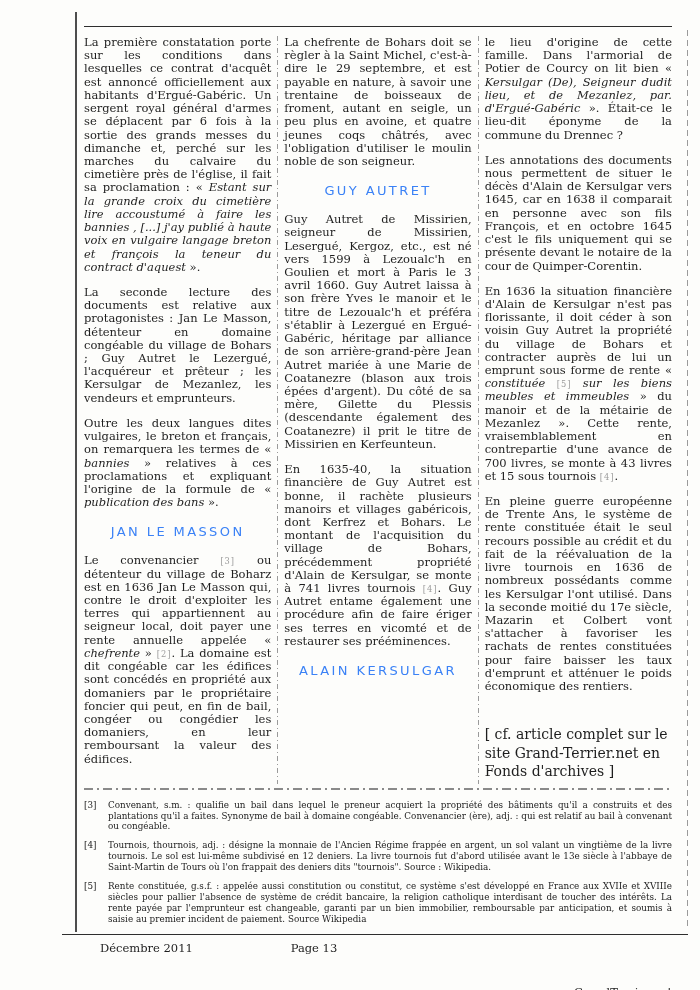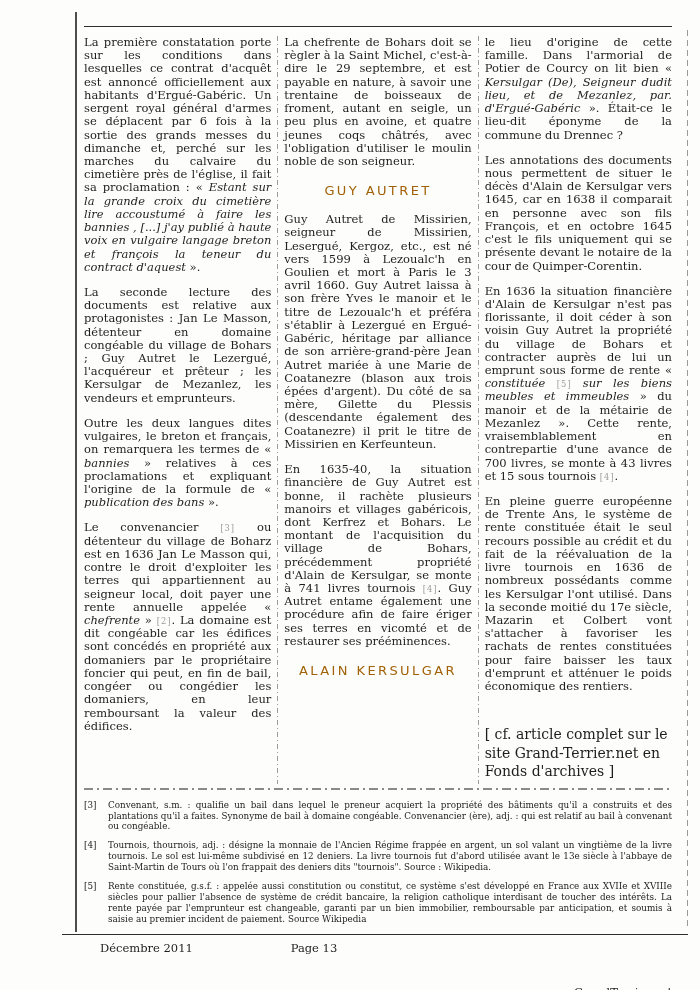--- a/index.html
+++ b/index.html
@@ -14,21 +14,21 @@
   .col {
     flex:1 1 0; min-width:0; text-align:justify;
     font-size:11.5px; line-height:1.15; hyphens:auto;
   }
   .colsep {
     flex:0 0 1px; margin:0 6px;
     background:repeating-linear-gradient(180deg,#9a9a9a 0 5px,transparent 5px 8px,#9a9a9a 8px 9px,transparent 9px 12px);
   }
   .para { margin:0 0 12px 0; }
   .heading {
-    font-family:"DejaVu Sans", sans-serif; font-weight:400; color:#a16207;
+    font-family:"DejaVu Sans", sans-serif; font-weight:400; color:#3b82f6;
     font-size:13px; letter-spacing:2.4px; text-align:center; white-space:nowrap;
     margin:16px 0 14px 0;
   }
   .it { font-style:italic; }
   .ref { color:#9b9b9b; font-size:0.72em; letter-spacing:1px; }
 
   .col3 { display:flex; flex-direction:column; }
   .note { margin-top:auto; text-align:left; font-size:14px; line-height:1.3; padding-bottom:4px; }
 
   .fn-sep {
@@ -63,20 +63,21 @@
   <div class="edge-right"></div>
 
   <div class="content">
     <div class="top-rule"></div>
 
     <div class="columns">
       <div class="col">
           <p class="para"><span>La première constatation porte sur les conditions dans lesquelles ce contrat d'acquêt est annoncé officiellement aux habitants d'Ergué-Gabéric. Un sergent royal général d'armes se déplacent par 6 fois à la sortie des grands messes du dimanche et, perché sur les marches du calvaire du cimetière près de l'église, il fait sa proclamation : « </span><span class="it">Estant sur la grande croix du cimetière lire accoustumé à faire les bannies , [...] j'ay publié à haute voix en vulgaire langage breton et françois la teneur du contract d'aquest</span><span> ».</span></p>
           <p class="para"><span>La seconde lecture des documents est relative aux protagonistes : Jan Le Masson, détenteur en domaine congéable du village de Bohars ; Guy Autret le Lezergué, l'acquéreur et prêteur ; les Kersulgar de Mezanlez, les vendeurs et emprunteurs.</span></p>
           <p class="para"><span>Outre les deux langues dites vulgaires, le breton et français, on remarquera les termes de « </span><span class="it">bannies</span><span> » relatives à ces proclamations et expliquant l'origine de la formule de « </span><span class="it">publication des bans</span><span> ».</span></p>
+          <div class="heading">JAN LE MASSON</div>
           <p class="para"><span>Le convenancier </span><span class="ref">[3]</span><span> ou détenteur du village de Boharz est en 1636 Jan Le Masson qui, contre le droit d'exploiter les terres qui appartiennent au seigneur local, doit payer une rente annuelle appelée « </span><span class="it">chefrente</span><span> » </span><span class="ref">[2]</span><span>. La domaine est dit congéable car les édifices sont concédés en propriété aux domaniers par le propriétaire foncier qui peut, en fin de bail, congéer ou congédier les domaniers, en leur remboursant la valeur des édifices.</span></p>
         </div>
       <div class="colsep"></div>
       <div class="col">
           <p class="para"><span>La chefrente de Bohars doit se règler à la Saint Michel, c'est-à-dire le 29 septembre, et est payable en nature, à savoir une trentaine de boisseaux de froment, autant en seigle, un peu plus en avoine, et quatre jeunes coqs châtrés, avec l'obligation d'utiliser le moulin noble de son seigneur.</span></p>
           <div class="heading">GUY AUTRET</div>
           <p class="para"><span>Guy Autret de Missirien, seigneur de Missirien, Lesergué, Kergoz, etc., est né vers 1599 à Lezoualc'h en Goulien et mort à Paris le 3 avril 1660. Guy Autret laissa à son frère Yves le manoir et le titre de Lezoualc'h et préféra s'établir à Lezergué en Ergué-Gabéric, héritage par alliance de son arrière-grand-père Jean Autret mariée à une Marie de Coatanezre (blason aux trois épées d'argent). Du côté de sa mère, Gilette du Plessis (descendante également des Coatanezre) il prit le titre de Missirien en Kerfeunteun.</span></p>
           <p class="para"><span>En 1635-40, la situation financière de Guy Autret est bonne, il rachète plusieurs manoirs et villages gabéricois, dont Kerfrez et Bohars. Le montant de l'acquisition du village de Bohars, précédemment propriété d'Alain de Kersulgar, se monte à 741 livres tournois </span><span class="ref">[4]</span><span>. Guy Autret entame également une procédure afin de faire ériger ses terres en vicomté et de restaurer ses prééminences.</span></p>
           <div class="heading">ALAIN KERSULGAR</div>
         </div>

